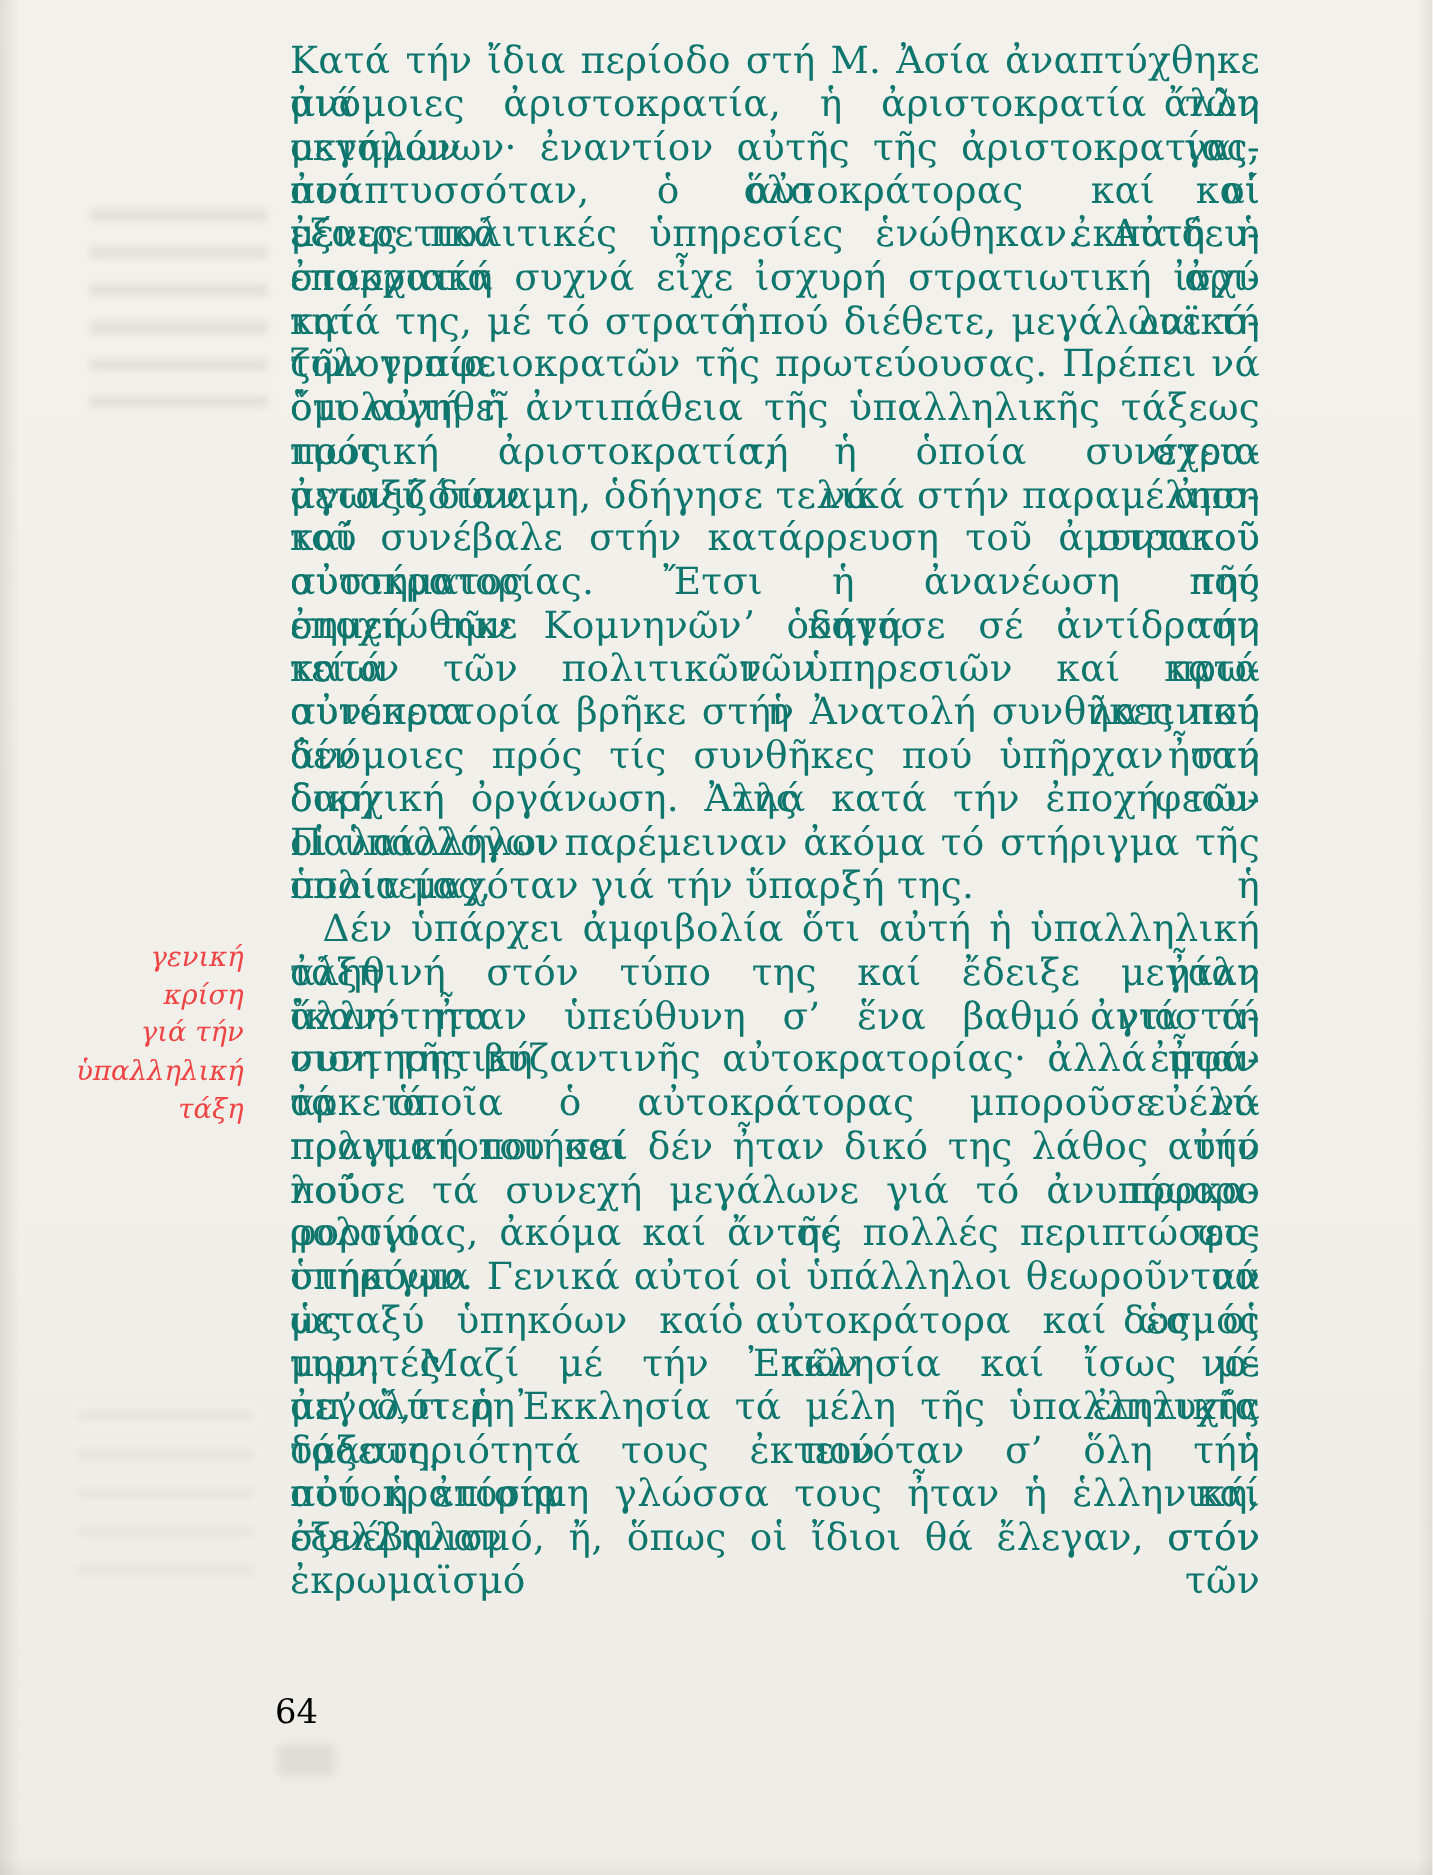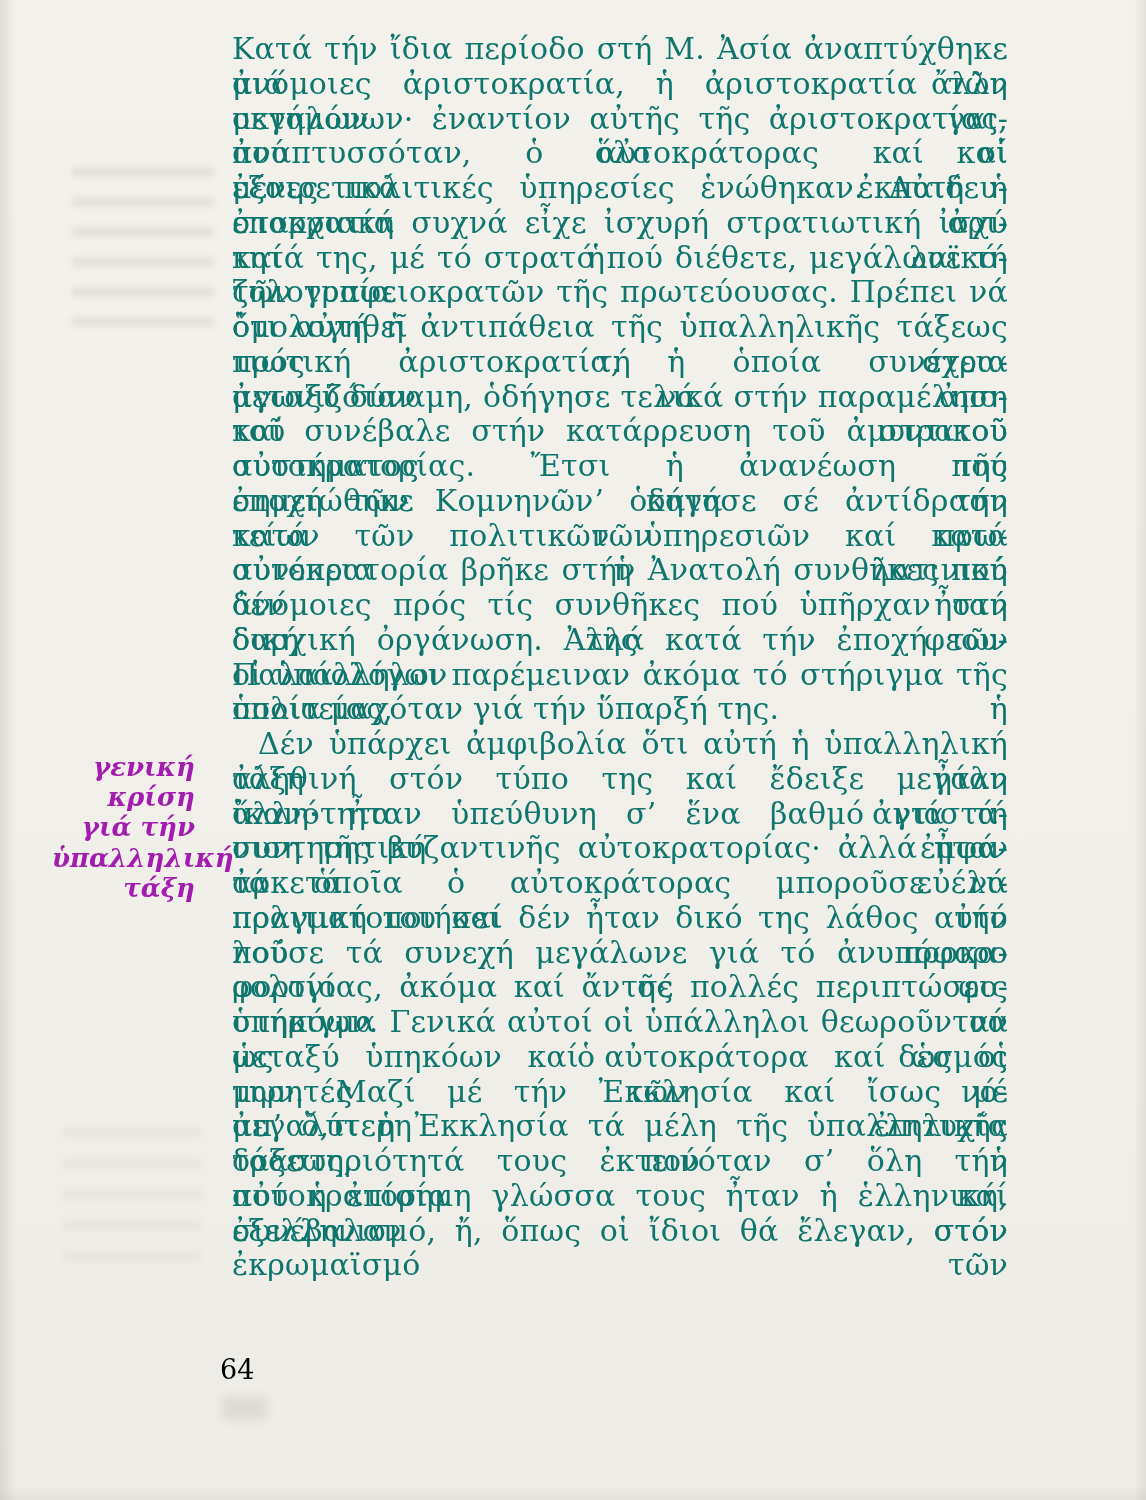--- a/index.html
+++ b/index.html
@@ -32,21 +32,21 @@
     font-size:30px;line-height:34.75px;color:#0f766e;
     letter-spacing:.2px;
   }
   .tline{text-align:justify;text-align-last:justify;height:34.75px;}
   .tline.end{text-align-last:left;}
   .tline.indent{text-indent:26px;}
   
   .margin-note{
     position:absolute;left:52px;top:752px;width:143px;
     text-align:right;font-style:italic;
-    font-size:26px;line-height:30.2px;color:#a21caf;font-weight:bold;
+    font-size:22px;line-height:30.2px;color:#ef4444;
   }
   
   .page-number{
     position:absolute;left:220px;top:1354px;
     font-size:27px;color:#000000;
   }
 </style>
 </head>
 <body>
 

